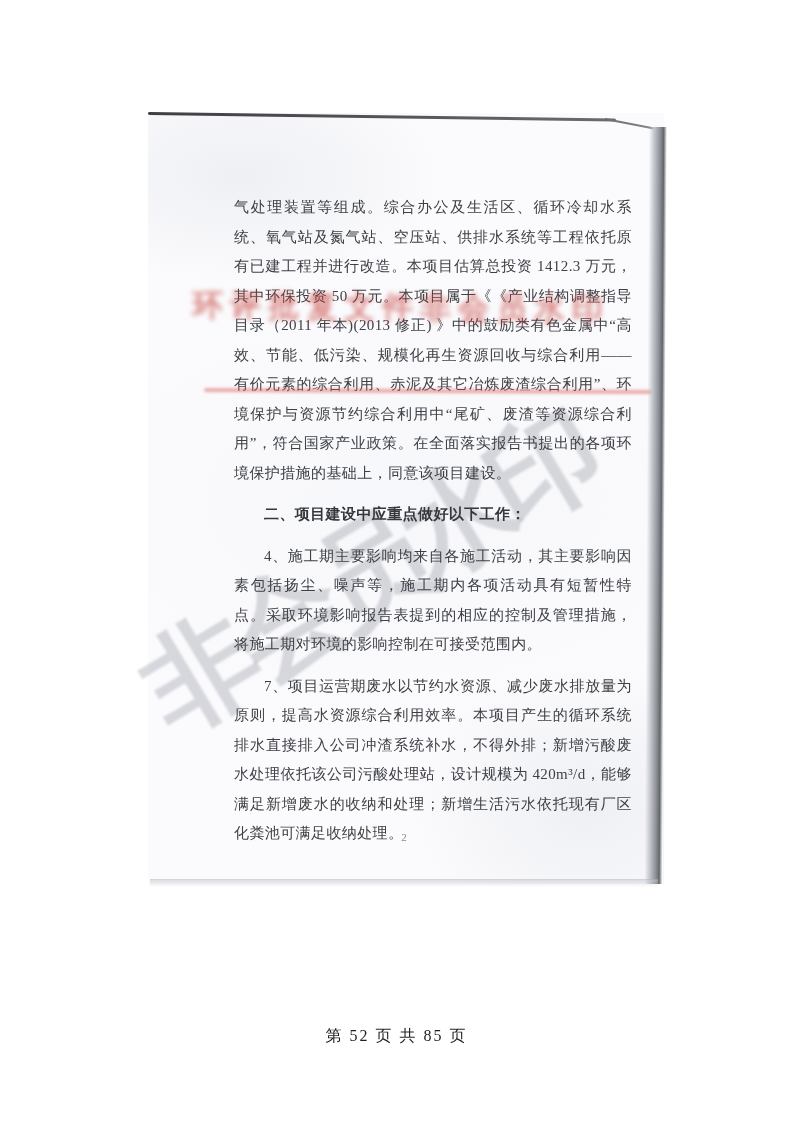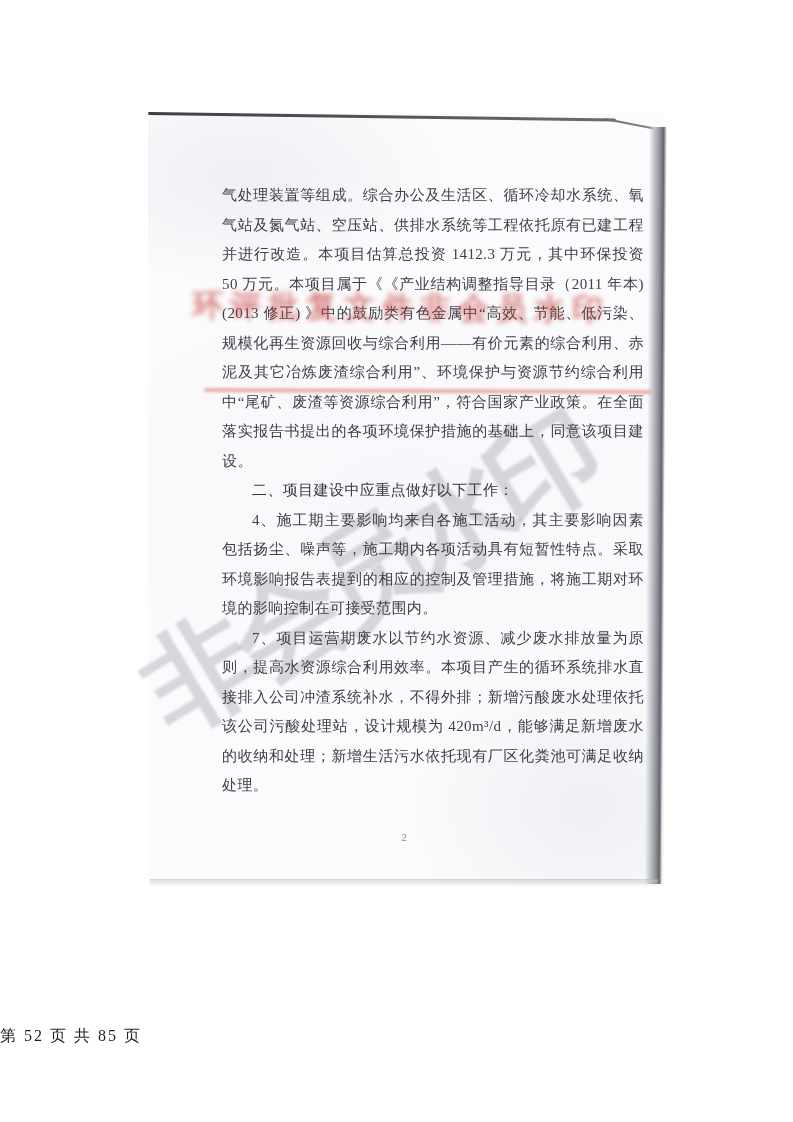--- a/index.html
+++ b/index.html
@@ -39,23 +39,23 @@
     border-top:1px solid rgba(175,177,184,0.5);
   }
 
   
   .doc-text{
     position:absolute;left:222px;top:181px;width:422px;
     font-size:15px;line-height:29.5px;color:#3e4046;
     text-align:justify;letter-spacing:0.4px;
     filter:blur(0.3px);
   }
-  .doc-text p{margin:0;padding:0;}
+  .doc-text p{margin:12px;padding:0;}
   .indent{text-indent:2em;}
-  .doc-heading{font-weight:normal;color:#35373d;}
+  .doc-heading{font-weight:bold;color:#35373d;}
 
   .scan-pageno{
     position:absolute;left:394px;top:831px;width:20px;text-align:center;
     font-size:11px;color:#8b8b92;filter:blur(0.3px);
   }
 
   
   .wm-diagonal{
     position:absolute;left:118px;top:498px;
     transform:rotate(-31deg);transform-origin:center;
@@ -72,21 +72,21 @@
     filter:blur(2.6px);pointer-events:none;
   }
   .red-underline{
     position:absolute;left:204px;top:389px;width:447px;height:4px;
     background:rgba(219,92,88,0.5);border-radius:2px;
     transform:rotate(0.25deg);filter:blur(1.4px);
   }
 
   
   .pdf-footer{
-    position:absolute;left:0;top:1026px;width:793px;
+    position:absolute;left:0;top:1026px;width:793px;text-align:center;
     font-size:16px;color:#1f1f22;letter-spacing:2px;
   }
 </style>
 </head>
 <body>
 
 <div class="stage">
 
   <div class="paper"></div>
   <div class="paper-top-edge"></div>

